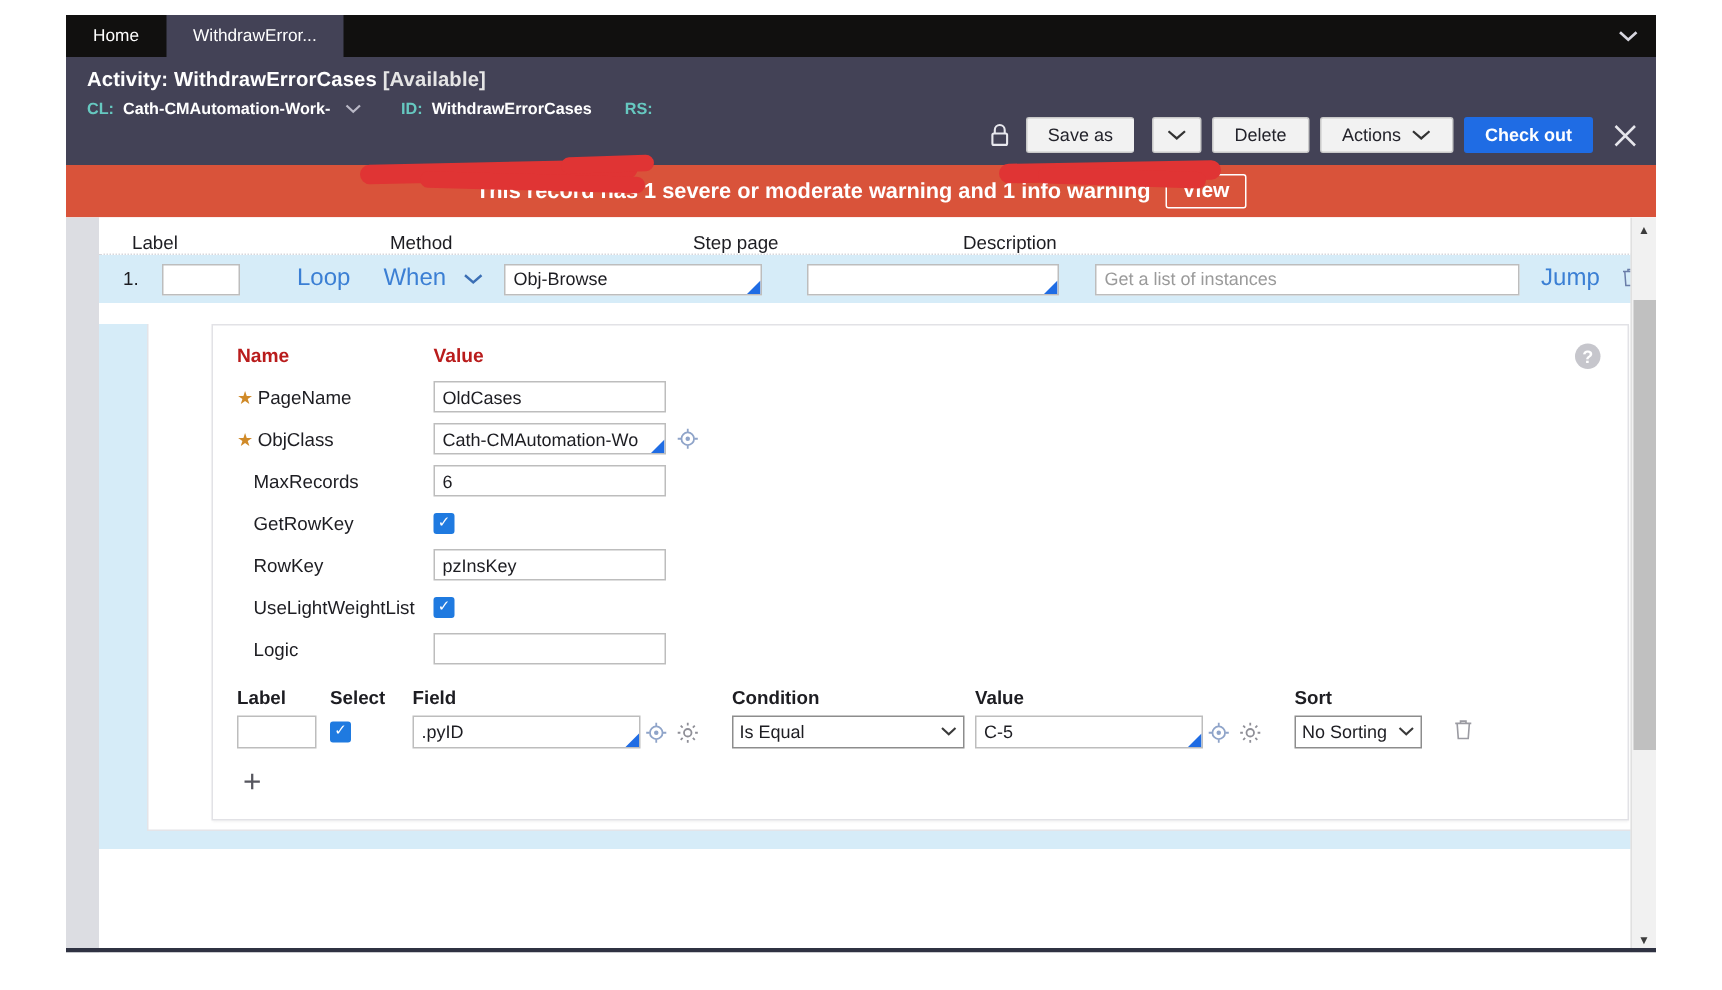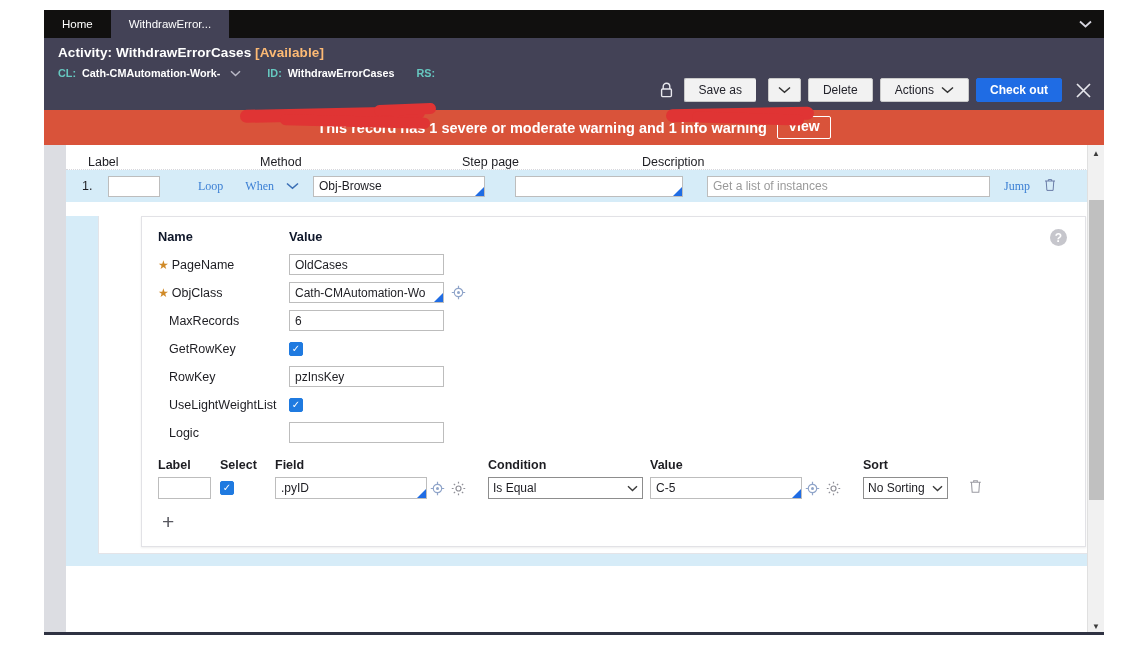--- a/index.html
+++ b/index.html
@@ -59,21 +59,21 @@
     position: relative;
     height: 72px;
   }
   .rec-title {
     font-size: 13.5px;
     font-weight: bold;
     letter-spacing: .1px;
     margin-bottom: 7px;
     white-space: nowrap;
   }
-  .rec-title .avail { color: #fdba74; font-weight: bold; }
+  .rec-title .avail { color: #e5e5e5; font-weight: bold; }
   .rec-meta {
     font-size: 10.8px;
     font-weight: bold;
     white-space: nowrap;
     display: flex;
     align-items: center;
     gap: 6px;
   }
   .rec-meta .lbl { color: #66c8c0; }
   .rec-meta .val { color: #ffffff; }
@@ -211,21 +211,21 @@
   .inp.ph { color: #9a9a9a; }
   .corner::after {
     content: "";
     position: absolute;
     right: 0; bottom: 0;
     width: 0; height: 0;
     border-style: solid;
     border-width: 0 0 9px 9px;
     border-color: transparent transparent #1f6ce4 transparent;
   }
-  .lnk { color: #3b7fd4; font-size: 12px; font-family: Liberation Serif, serif; }
+  .lnk { color: #3b7fd4; font-size: 16px; }
   .caret-ico { color: #3b6fb5; font-size: 12px; }
   .trash { color: #6a7da8; font-size: 13px; }
 
   
   .mp-card {
     margin: 14px 0 0 42px;
     width: 945px;
     background: #ffffff;
     border: 1px solid #e2e2e6;
     box-shadow: 0 1px 2px rgba(0,0,0,.07);
@@ -247,21 +247,21 @@
     background: #c6c6cc;
     color: #ffffff;
     font-size: 12px; font-weight: bold;
     display: flex; align-items: center; justify-content: center;
   }
   .mp-body { padding: 12px 0 0 16px; }
   .mp-headrow {
     display: flex;
     font-size: 12.8px;
     font-weight: bold;
-    color: #0f172a;
+    color: #b91c1c;
     margin-bottom: 8px;
   }
   .mp-h-name { width: 131px; }
   .mp-h-value { width: 200px; }
   .param-row {
     display: flex;
     align-items: center;
     height: 25px;
     margin-bottom: 3px;
   }

